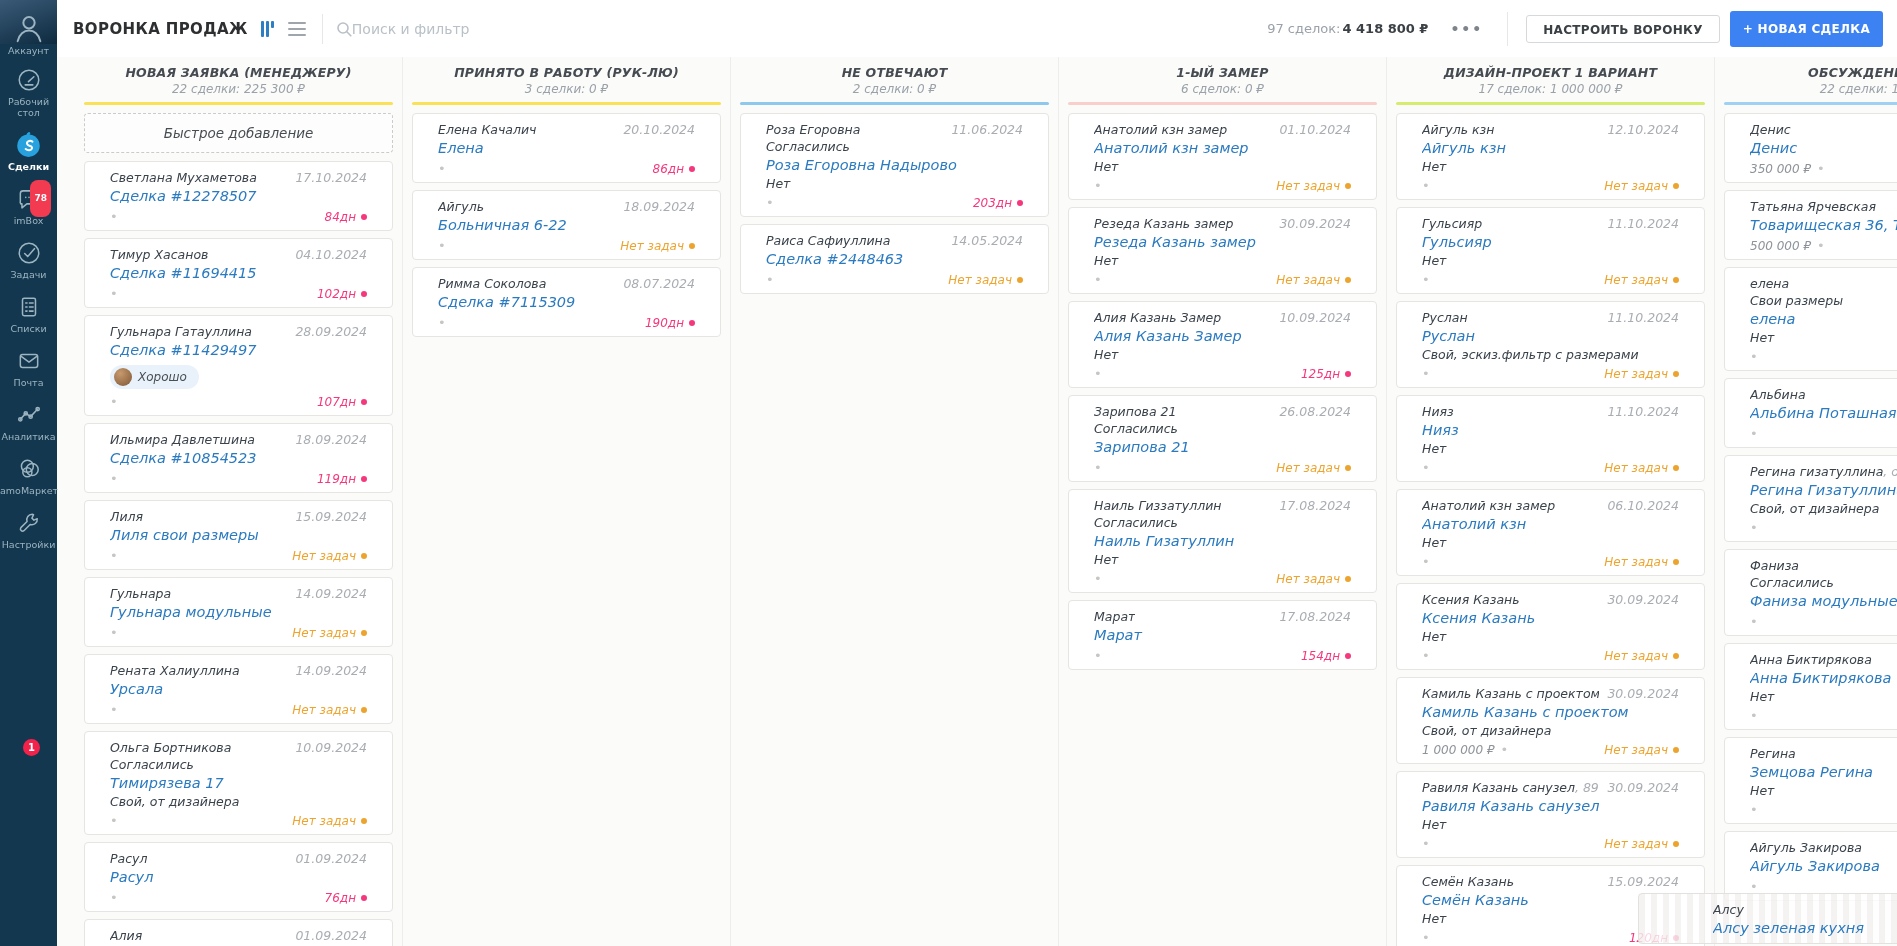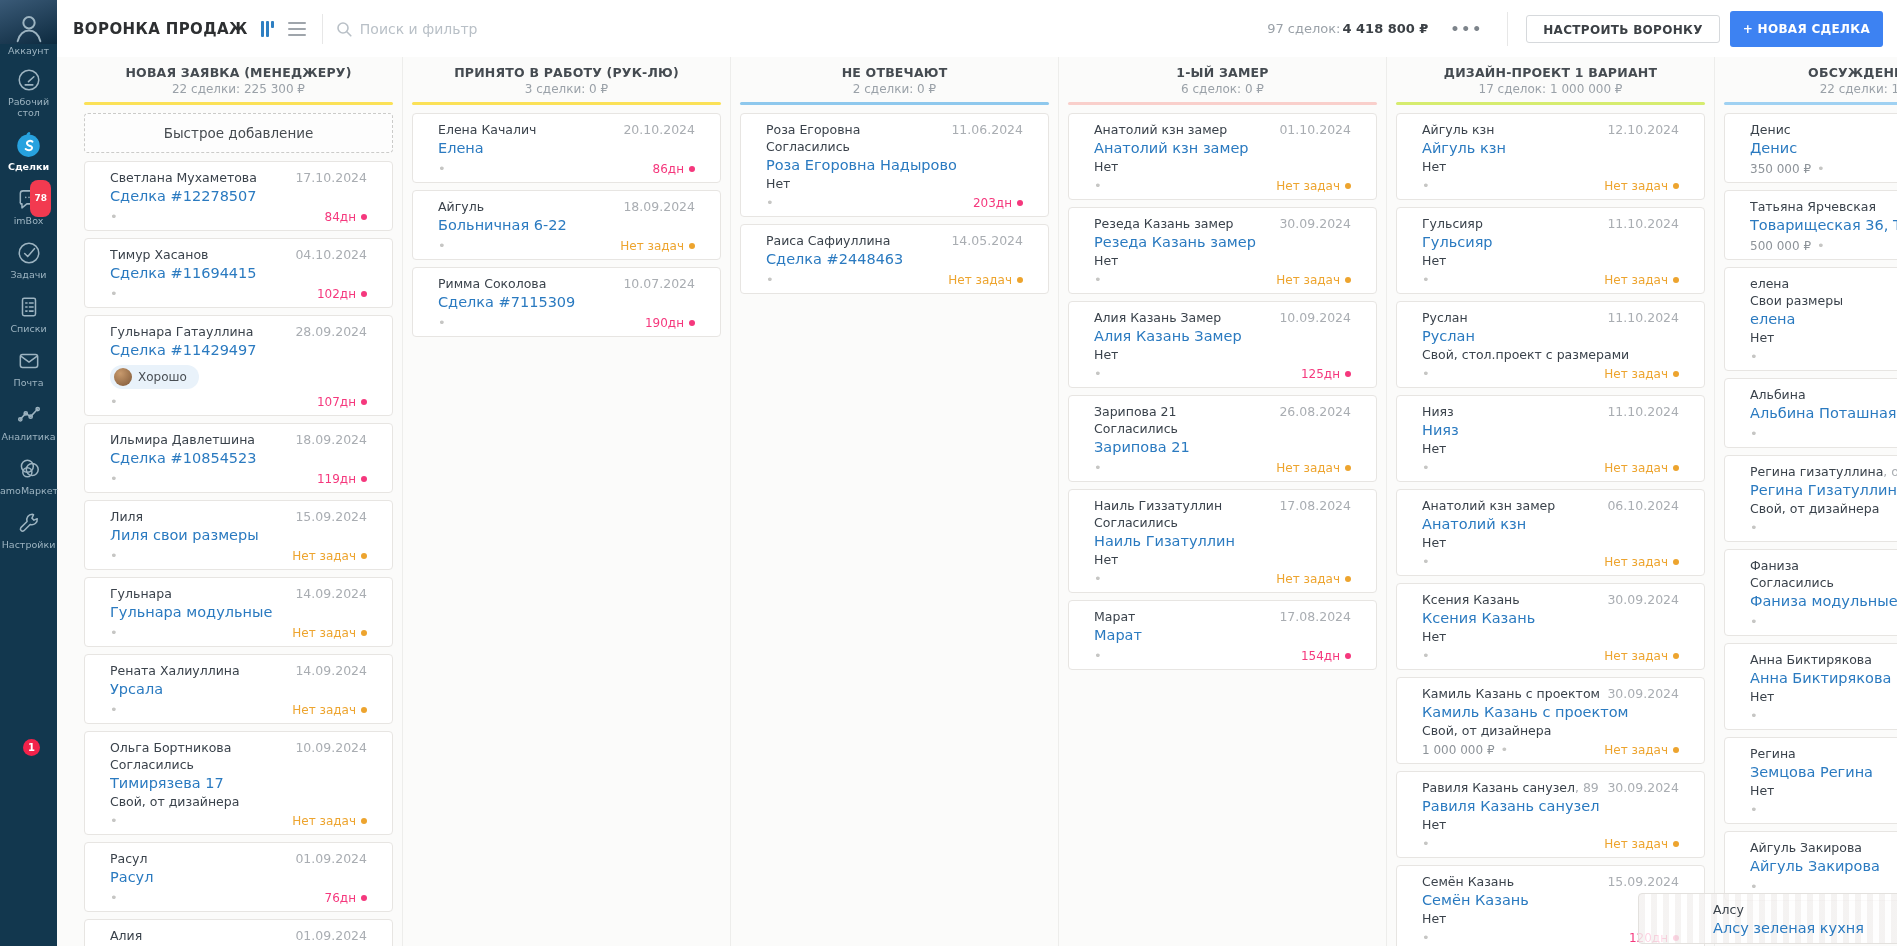--- a/index.html
+++ b/index.html
@@ -21,32 +21,32 @@
 
   
   .topbar { position:absolute; left:57px; right:0; top:0; height:57px; background:#fff; display:flex; align-items:center; z-index:30; }
   .tb-title { font-size:15px; font-weight:bold; color:#2d2f31; letter-spacing:.4px; margin-left:16px; white-space:nowrap; }
   .view-toggle { margin-left:13px; display:flex; align-items:flex-start; gap:2px; height:16px; cursor:pointer; }
   .view-toggle i { display:block; width:3px; background:#2e7fc2; border-radius:1px; }
   .view-toggle i:nth-child(1){ height:16px; } .view-toggle i:nth-child(2){ height:16px; } .view-toggle i:nth-child(3){ height:7px; }
   .hamburger { margin-left:14px; display:flex; flex-direction:column; gap:4px; cursor:pointer; }
   .hamburger i { display:block; width:18px; height:2px; background:#9fa5ab; border-radius:1px; }
   .tb-sep { width:1px; height:30px; background:#e7e7e7; margin-left:16px; }
-  .search { margin-left:13px; display:flex; align-items:center; gap:8px; color:#b9c0c7; font-size:14px; cursor:text; flex:none; }
+  .search { margin-left:13px; display:flex; align-items:center; color:#b9c0c7; font-size:14px; cursor:text; flex:none; }
   .search svg { stroke:#b9c0c7; fill:none; stroke-width:1.6; stroke-linecap:round; }
   .tb-right { margin-left:auto; display:flex; align-items:center; }
   .summary { font-size:13px; color:#9aa1a8; white-space:nowrap; }
   .summary .sum { color:#3b4045; font-weight:600; margin-left:2px;text-align:center; }
   .more-dots { margin:0 24px 0 22px; color:#7d848b; font-size:14px; letter-spacing:2px; font-weight:bold; cursor:pointer; }
   .btn-outline { height:28px; padding:7px 16px; border:1px solid #d6d9dc; border-radius:3px; background:#fff; font-family:inherit; font-size:12px; font-weight:bold; color:#3b4045; letter-spacing:.3px; cursor:pointer; white-space:nowrap; }
   .btn-primary { margin:0 14px 0 10px; height:36px; padding:0 13px; background:#3d82f2; border:none; border-radius:3px; color:#fff; font-family:inherit; font-size:12px; font-weight:bold; letter-spacing:.3px; cursor:pointer; white-space:nowrap; }
   .tb-sep2 { width:1px; height:34px; background:#e7e7e7; margin-right:18px; }
 
   
-  .board { position:absolute; left:57px; top:57px; right:0; bottom:0; background:#fbfbfa; display:flex; padding-left:18px; overflow:hidden; }
+  .board { position:absolute; left:57px; top:57px; right:0; bottom:0; background:#fbfbfa; display:flex; padding-left:18px; overflow:hidden;font-style:italic; }
   .column { width:328px; flex:none; border-right:1px solid #ededeb; padding:0 9px; }
   .col-head { text-align:center; padding-top:8px; }
   .col-title { font-size:12.5px; line-height:15px; font-weight:bold; color:#454b51; letter-spacing:.2px; white-space:nowrap; cursor:pointer; }
   .col-count { font-size:12px; line-height:14px; color:#9aa1a8; margin-top:2px; white-space:nowrap; }
   .col-accent { height:3px; border-radius:2px; margin:6px 0 8px; }
   .quick-add { border:1px dashed #cbcbc9; border-radius:4px; height:40px; display:flex; align-items:center; justify-content:center; font-size:13.5px; color:#474c51; margin-bottom:8px; cursor:pointer; background:rgba(255,255,255,.5); }
 
   .card { background:#fff; border:1px solid #e7e5e2; border-radius:4px; padding:7px 25px 5px; margin-bottom:7px; cursor:pointer; }
   .card-top { display:flex; justify-content:space-between; align-items:baseline; }
   .c-name { font-size:12.5px; line-height:17px; color:#3a424b; white-space:nowrap; overflow:hidden; }
@@ -403,21 +403,21 @@
             </div>
             <div class="c-status orange">
               <span>Нет задач</span>
               <span class="sdot"></span>
             </div>
           </div>
         </div>
         <div class="card">
           <div class="card-top">
             <div class="c-name">Римма Соколова</div>
-            <div class="c-date">10.07.2024</div>
+            <div class="c-date">08.07.2024</div>
           </div>
           <div class="c-link">Сделка #7115309</div>
           <div class="c-bottom">
             <div class="c-left">
               <span class="c-dot">•</span>
             </div>
             <div class="c-status pink">
               <span>190дн</span>
               <span class="sdot"></span>
             </div>
@@ -619,21 +619,21 @@
               <span class="sdot"></span>
             </div>
           </div>
         </div>
         <div class="card">
           <div class="card-top">
             <div class="c-name">Руслан</div>
             <div class="c-date">11.10.2024</div>
           </div>
           <div class="c-link">Руслан</div>
-          <div class="c-line">Свой, стол.проект с размерами</div>
+          <div class="c-line">Свой, эскиз.фильтр с размерами</div>
           <div class="c-bottom">
             <div class="c-left">
               <span class="c-dot">•</span>
             </div>
             <div class="c-status orange">
               <span>Нет задач</span>
               <span class="sdot"></span>
             </div>
           </div>
         </div>

